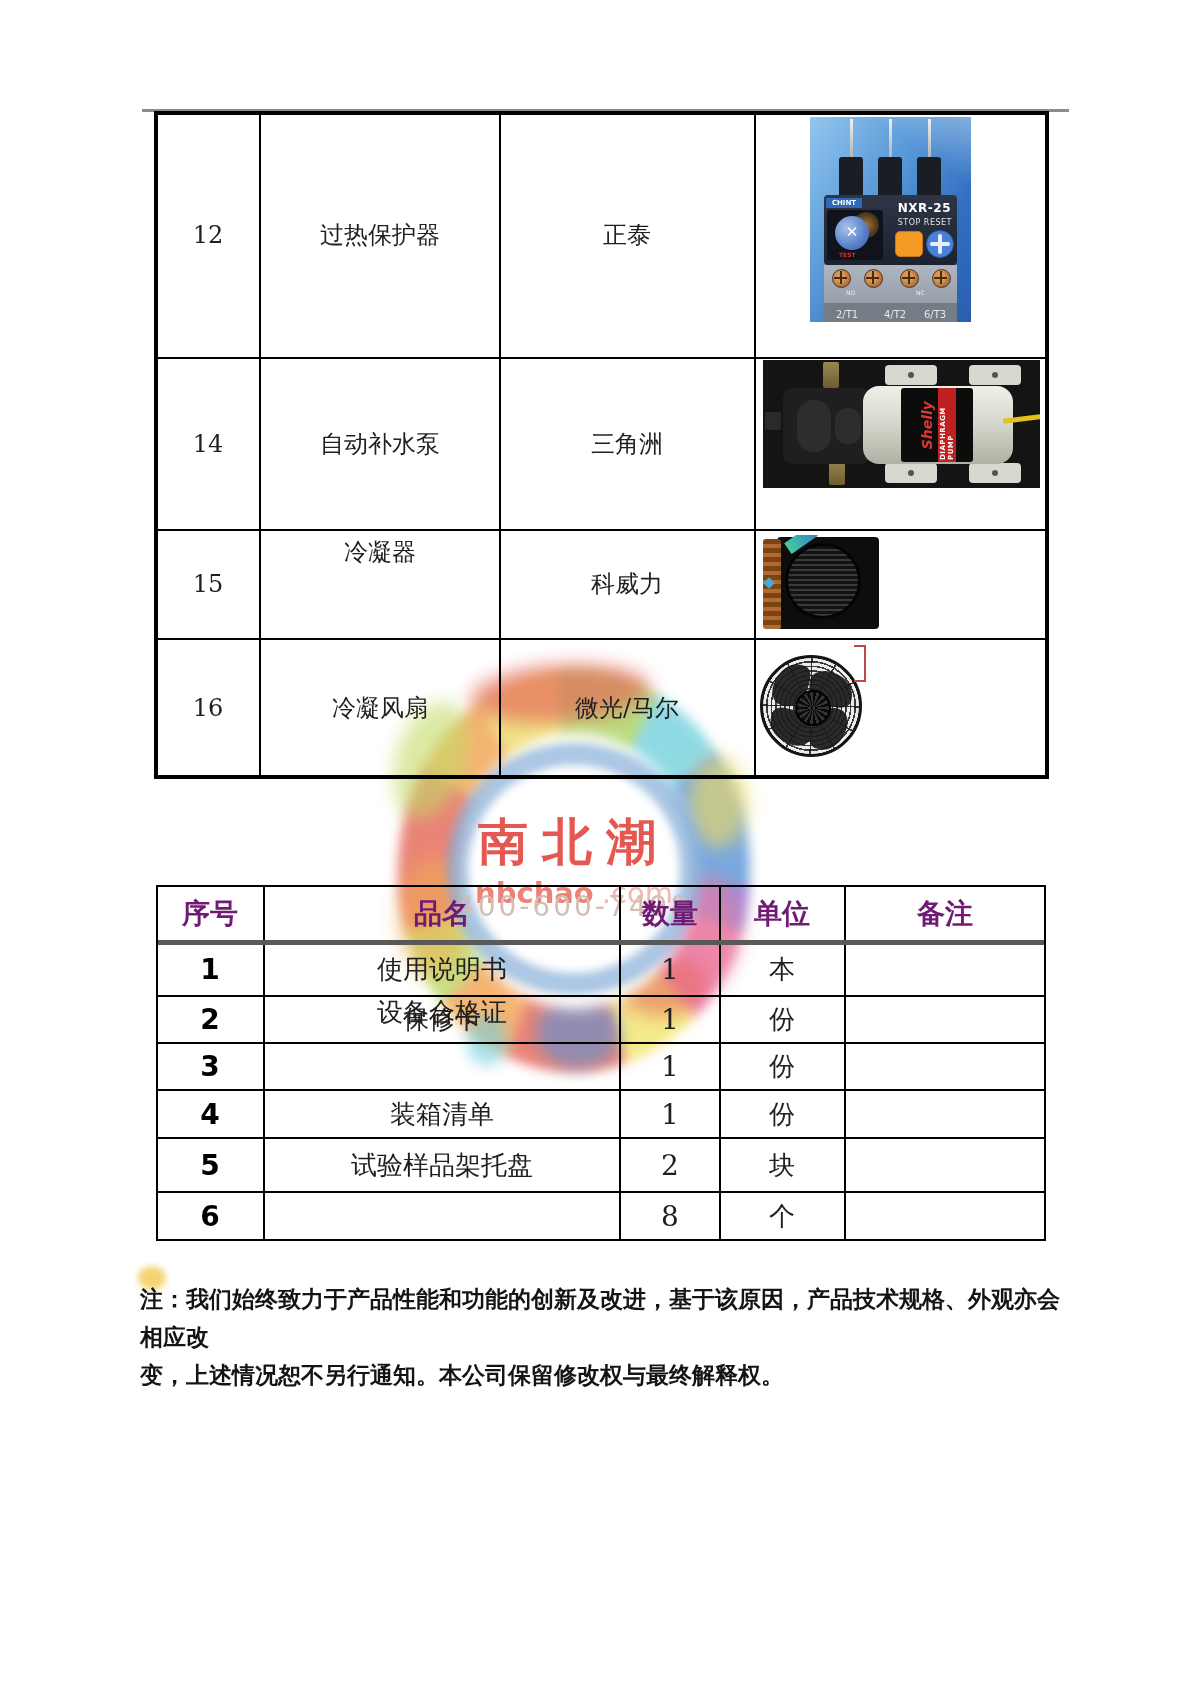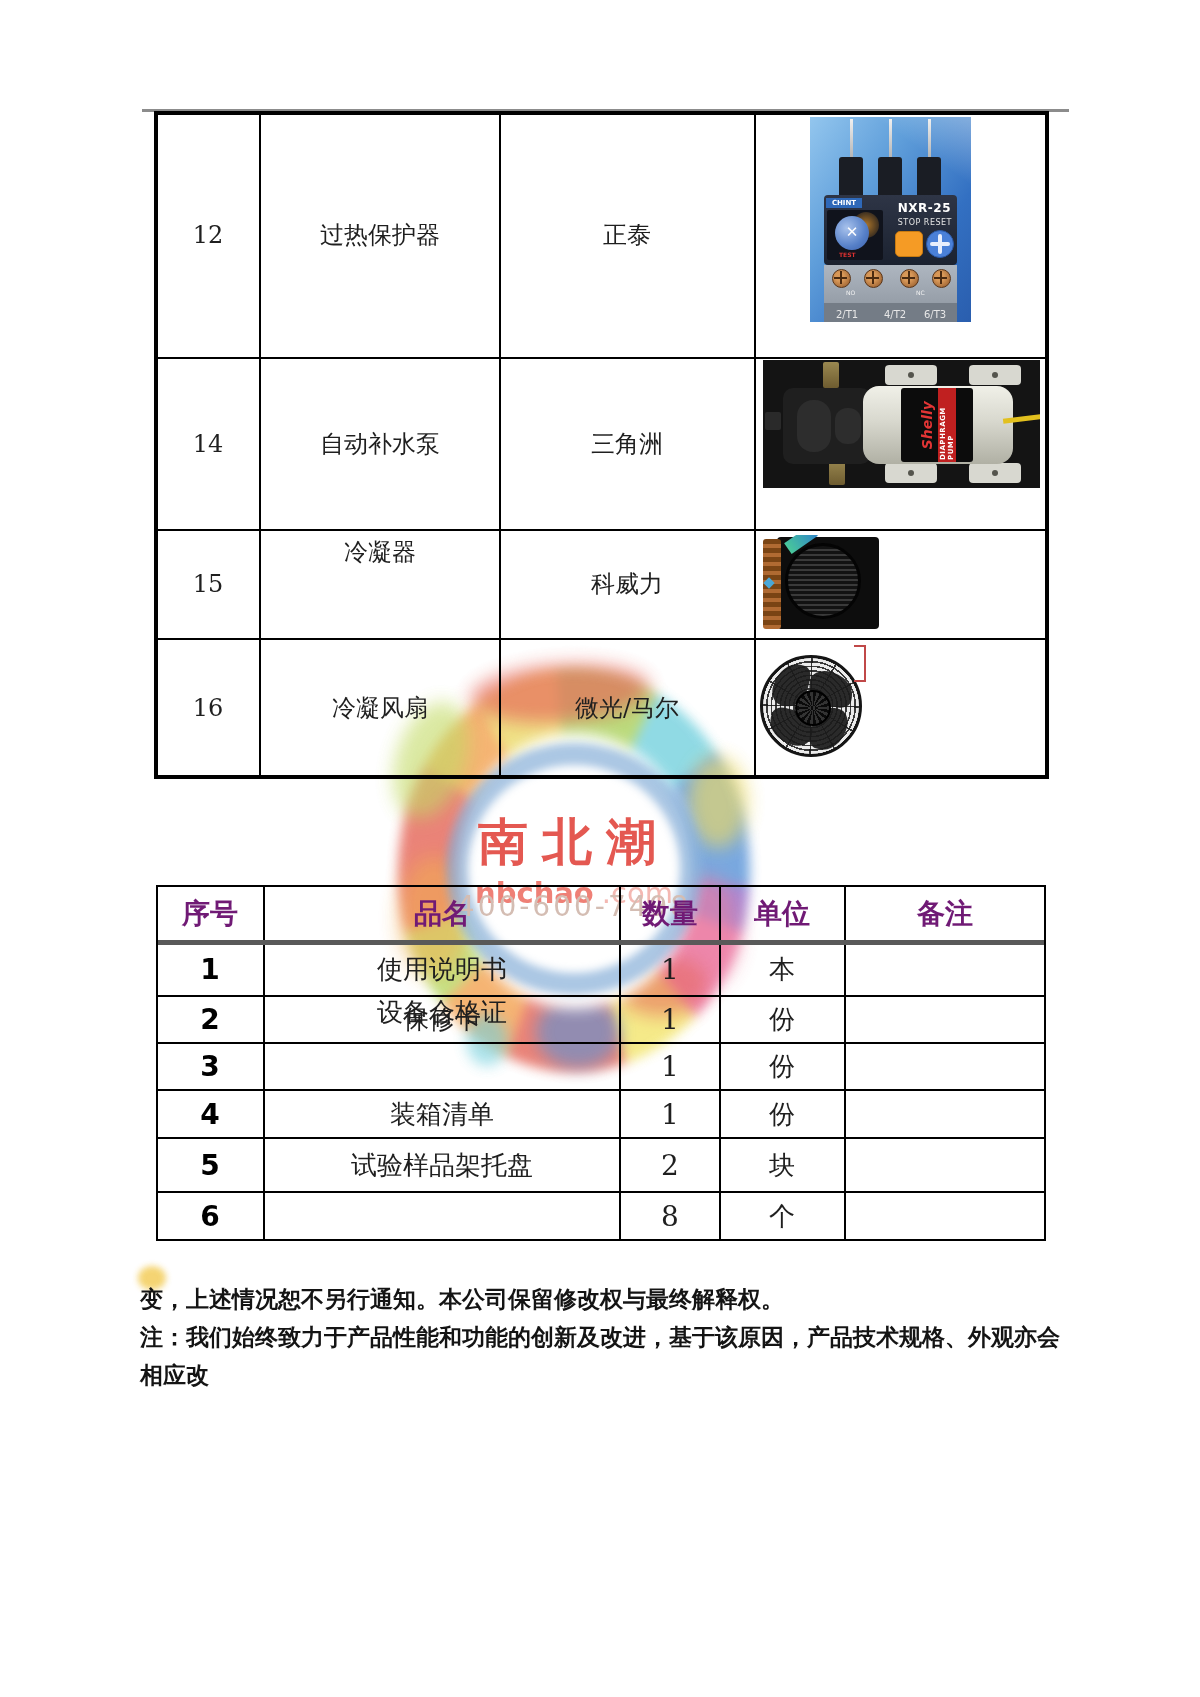--- a/index.html
+++ b/index.html
@@ -298,17 +298,17 @@
   <div class="cell qty2" style="left:670px;top:1165px;">2</div>
   <div class="cell txt2" style="left:782px;top:1165px;">块</div>
   <div class="cell txt2" style="left:945px;top:1165px;"></div>
 
   <div class="cell num2" style="left:210px;top:1216px;">6</div>
   <div class="cell qty2" style="left:670px;top:1216px;">8</div>
   <div class="cell txt2" style="left:782px;top:1216px;">个</div>
   <div class="cell txt2" style="left:945px;top:1216px;"></div>
 
   <div class="note">
+    <div>注：我们始终致力于产品性能和功能的创新及改进，基于该原因，产品技术规格、外观亦会相应改</div>
     <div>变，上述情况恕不另行通知。本公司保留修改权与最终解释权。</div>
-    <div>注：我们始终致力于产品性能和功能的创新及改进，基于该原因，产品技术规格、外观亦会相应改</div>
   </div>
 
 </div>
 
 </body></html>

